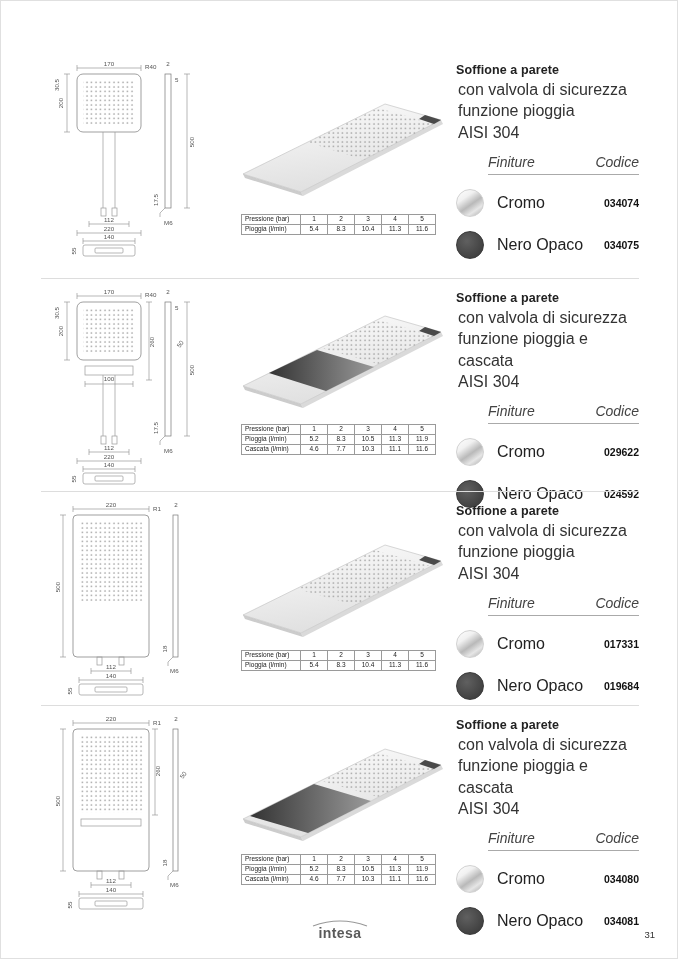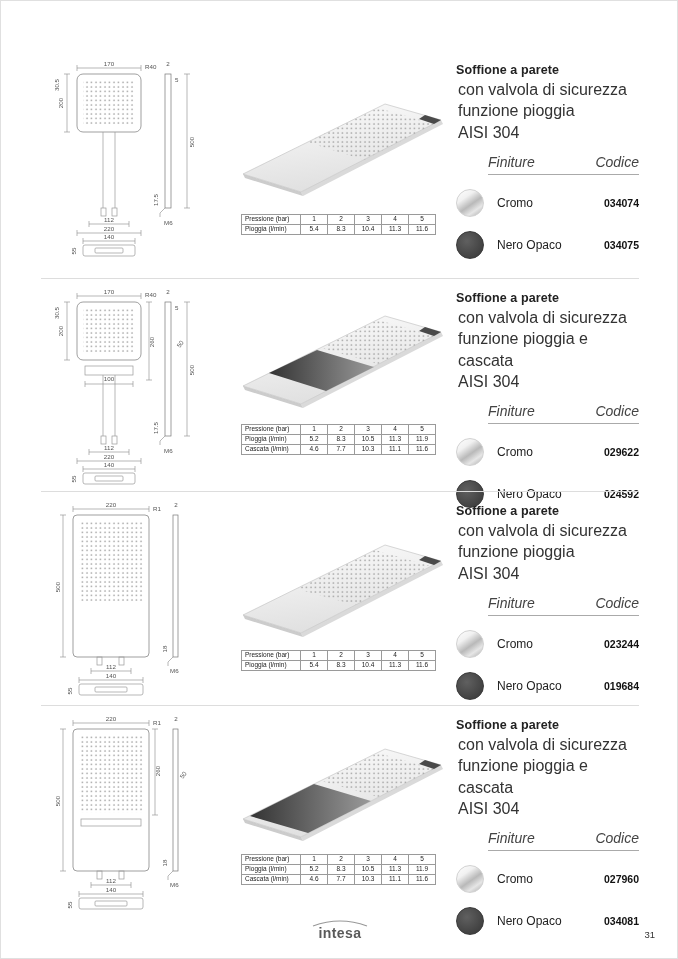--- a/index.html
+++ b/index.html
@@ -17,21 +17,21 @@
   .flow-table td.lbl{text-align:left;min-width:52px;}
   .sec1 .flow-table{top:158px}.sec2 .flow-table{top:140px}.sec3 .flow-table{top:153px}.sec4 .flow-table{top:143px}
   .info{position:absolute;left:455px;top:7px;width:183px;}
   .info h3{margin:0;font-size:12.5px;color:#222;font-weight:bold;letter-spacing:.1px;}
   .desc{font-size:16px;color:#333;margin:2px 0 0 2px;line-height:1.33;}
   .fin-head{display:flex;justify-content:space-between;font-style:italic;font-size:14px;color:#444;margin-top:11px;padding-bottom:4px;border-bottom:1px solid #aaa;margin-left:32px;}
   .finish-row{display:flex;align-items:center;margin-top:14px;}
   .swatch{width:28px;height:28px;border-radius:50%;margin-right:13px;flex:none;}
   .swatch.chrome{background:linear-gradient(145deg,#fefefe 0%,#f1f1f1 30%,#b9b9b9 55%,#e6e6e6 75%,#a8a8a8 100%);border:1px solid #d2d2d2;box-sizing:border-box;}
   .swatch.black{background:radial-gradient(circle at 38% 35%,#606060,#414141 72%);border:1px solid #3a3a3a;box-sizing:border-box;}
-  .finish-name{font-size:12px;color:#222;flex:1;}
+  .finish-name{font-size:16px;color:#222;flex:1;}
   .finish-code{font-size:10.5px;font-weight:bold;color:#111;}
   .logo{position:absolute;left:302px;top:914px;}
   .logo text{font-family:"Liberation Sans",sans-serif;font-size:14px;font-weight:bold;fill:#5a5a5a;letter-spacing:.4px;}
   .page-num{position:absolute;right:22px;top:928px;font-size:9.5px;color:#333;}
 </style>
 </head>
 <body>
 
 <svg width="0" height="0" style="position:absolute" aria-hidden="true">
   <defs>
@@ -342,21 +342,21 @@
         <div>funzione pioggia</div>
         <div>AISI 304</div>
       </div>
       <div class="fin-head">
         <span>Finiture</span>
         <span>Codice</span>
       </div>
       <div class="finish-row">
         <span class="swatch chrome"></span>
         <span class="finish-name">Cromo</span>
-        <span class="finish-code">023244</span>
+        <span class="finish-code">017331</span>
       </div>
       <div class="finish-row">
         <span class="swatch black"></span>
         <span class="finish-name">Nero Opaco</span>
         <span class="finish-code">019684</span>
       </div>
     </div>
   </section>
 
   <div class="divider d3"></div>
@@ -446,21 +446,21 @@
         <div>funzione pioggia e cascata</div>
         <div>AISI 304</div>
       </div>
       <div class="fin-head">
         <span>Finiture</span>
         <span>Codice</span>
       </div>
       <div class="finish-row">
         <span class="swatch chrome"></span>
         <span class="finish-name">Cromo</span>
-        <span class="finish-code">027960</span>
+        <span class="finish-code">034080</span>
       </div>
       <div class="finish-row">
         <span class="swatch black"></span>
         <span class="finish-name">Nero Opaco</span>
         <span class="finish-code">034081</span>
       </div>
     </div>
   </section>
 
   <div class="logo">

